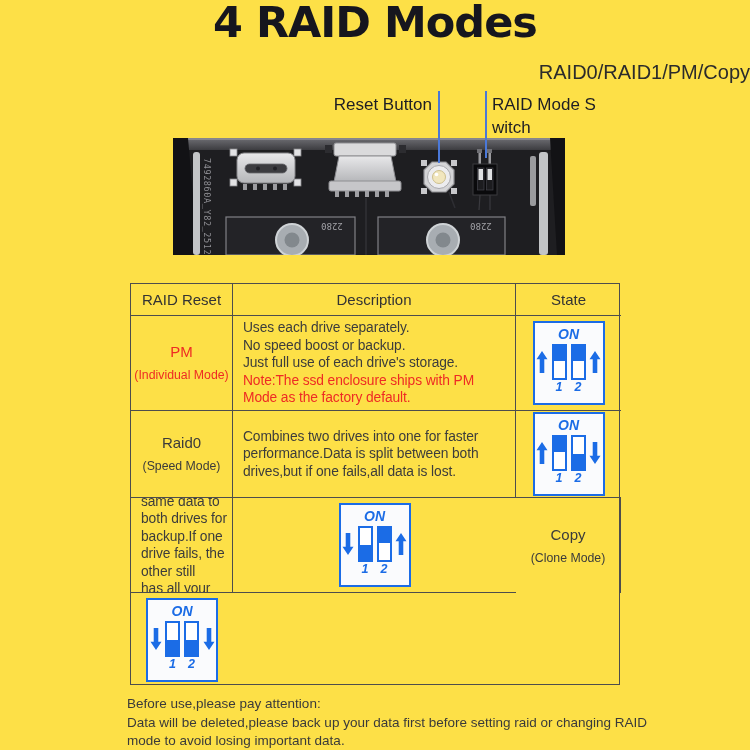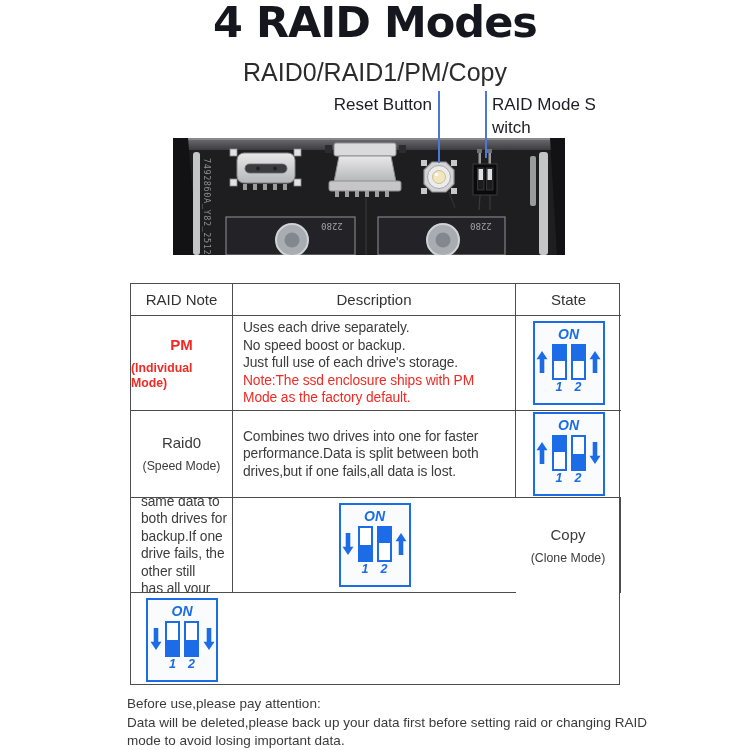--- a/index.html
+++ b/index.html
@@ -3,28 +3,28 @@
 <meta charset="utf-8">
 <style>
   :root{
     --accent-blue:#1b6ce6;
     --alert-red:#ee2b24;
     --callout-line:#4a78d8;
     --table-border:#4d4d4d;
   }
   *{margin:0;padding:0;box-sizing:border-box;}
   body{background:#ddd;font-family:"Liberation Sans",sans-serif;}
-  .page{position:relative;width:750px;height:750px;background:#ffffff;overflow:hidden;margin:0 auto;}
+  .page{position:relative;width:750px;height:750px;background:#fde047;overflow:hidden;margin:0 auto;}
 
   
   .title{position:absolute;top:-4px;left:0;right:0;text-align:center;
     font-family:"DejaVu Sans","Liberation Sans",sans-serif;
     font-size:43px;font-weight:bold;color:#16161e;letter-spacing:-1px;line-height:52px;}
-  .subtitle{position:absolute;top:60px;left:0;right:0;text-align:center;
-    font-size:25px;color:#2b2b2b;line-height:24px;}
+  .subtitle{position:absolute;top:60px;left:0;right:0;text-align:right;
+    font-size:20px;color:#2b2b2b;line-height:24px;}
 
   
   .callout-label{position:absolute;font-size:17px;color:#1d1d24;line-height:23px;z-index:3;}
   .label-reset{top:93px;left:260px;width:172px;text-align:right;}
   .label-switch{top:93px;left:492px;width:118px;white-space:pre-line;text-align:left;}
   .callout-line{position:absolute;width:2px;background:var(--callout-line,#4a78d8);z-index:2;}
   .line-reset{left:438px;top:91px;height:72px;}
   .line-switch{left:485px;top:91px;height:67px;}
 
   
@@ -36,21 +36,21 @@
     grid-template-rows:32px 95px 87px 95px 93px;
     border:1.6px solid var(--table-border,#4d4d4d);background:transparent;}
   .cell{border-right:1.4px solid var(--table-border,#4d4d4d);
     border-bottom:1.4px solid var(--table-border,#4d4d4d);
     display:flex;flex-direction:column;align-items:center;justify-content:center;overflow:hidden;}
   .cell.last-col{border-right:none;}
   .cell.last-row{border-bottom:none;}
   .th{font-size:15px;color:#333;}
   .mode-name{font-size:15px;color:#3b3b3b;line-height:18px;}
   .mode-sub{font-size:12.3px;color:#3b3b3b;line-height:15px;margin-top:7px;}
-  .red{color:var(--alert-red,#ee2b24) !important;font-weight:bold;}
+  .red{color:var(--alert-red,#ee2b24) !important;}
   .desc-cell{align-items:flex-start;padding:4px 4px 4px 10px;}
   .desc{font-size:13.8px;line-height:17.5px;color:#3c3c3c;white-space:pre-line;letter-spacing:-0.1px;}
   .note{font-size:13.8px;line-height:17.5px;color:var(--alert-red,#ee2b24);white-space:pre-line;letter-spacing:-0.1px;}
 
   
   .dip{width:72px;height:84px;border:2px solid var(--accent-blue,#1b6ce6);
     background:#fafbfd;padding-top:3px;font-style:italic;}
   .dip-on{text-align:center;color:var(--accent-blue,#1b6ce6);font-weight:bold;
     font-size:14px;line-height:16px;margin-bottom:2px;}
   .dip-mid{display:flex;justify-content:center;gap:3px;}
@@ -170,21 +170,21 @@
     </g>
     <g>
       <rect x="205" y="79" width="127" height="38" fill="#232327" stroke="#808085" stroke-width="1.2"></rect>
       <circle cx="270" cy="102" r="16" fill="#a8adb2" stroke="#cfd3d6" stroke-width="2"></circle>
       <circle cx="270" cy="102" r="7.5" fill="#82888d"></circle>
       <text x="308" y="91" transform="rotate(180,308,88)" font-size="9" fill="#a2a2a7" font-family="DejaVu Sans Mono, monospace" text-anchor="middle">2280</text>
     </g>
   </svg>
 
   <div class="raid-table">
-    <div class="cell th">RAID Note</div>
+    <div class="cell th">RAID Reset</div>
     <div class="cell th">Description</div>
     <div class="cell th last-col">State</div>
 
     <div class="cell">
       <div class="mode-name red">PM</div>
       <div class="mode-sub red">(Individual Mode)</div>
     </div>
     <div class="cell desc-cell">
       <div class="desc">Uses each drive separately.
 No speed boost or backup.

